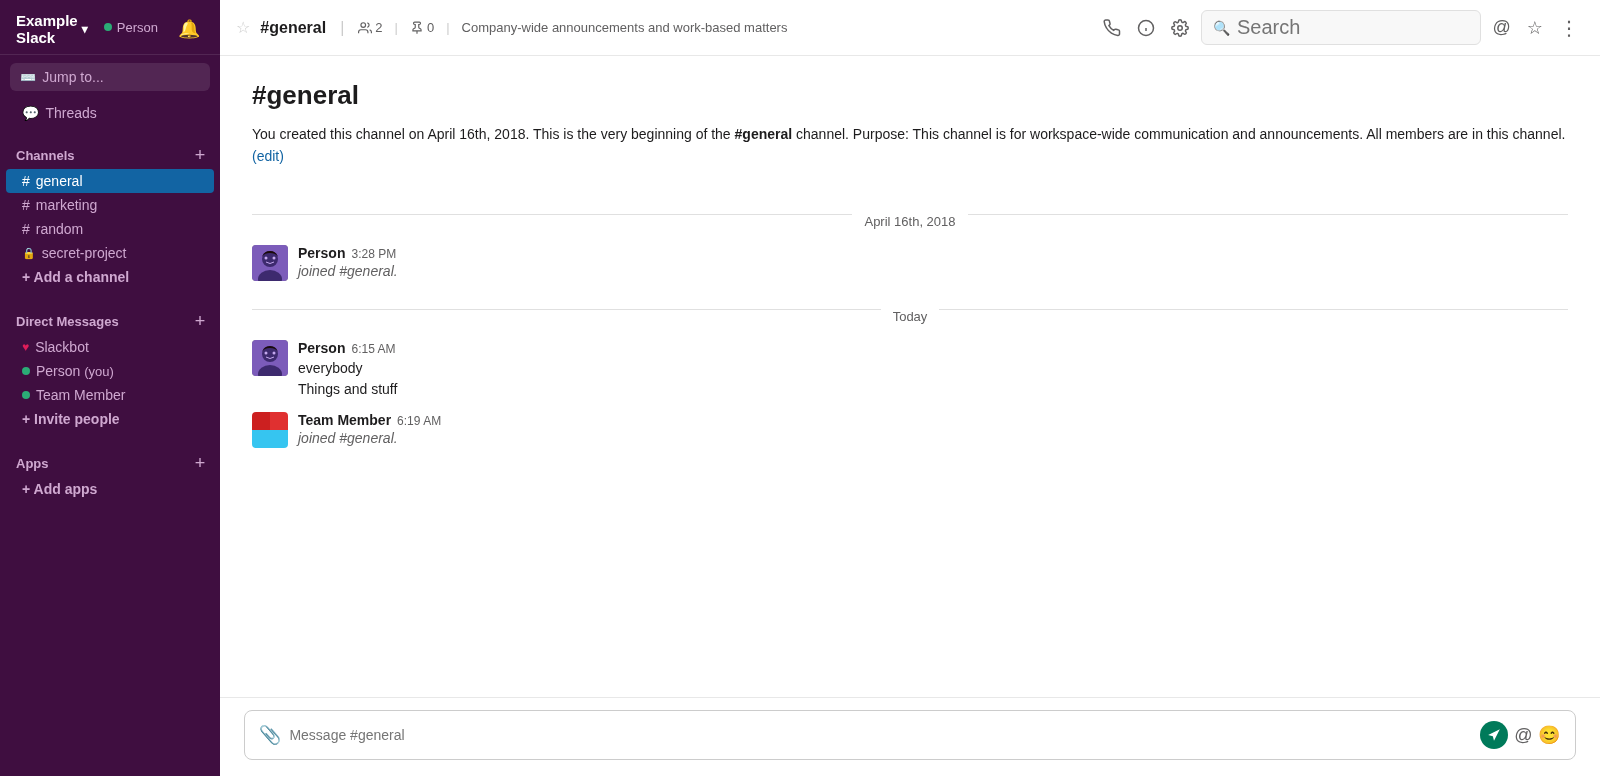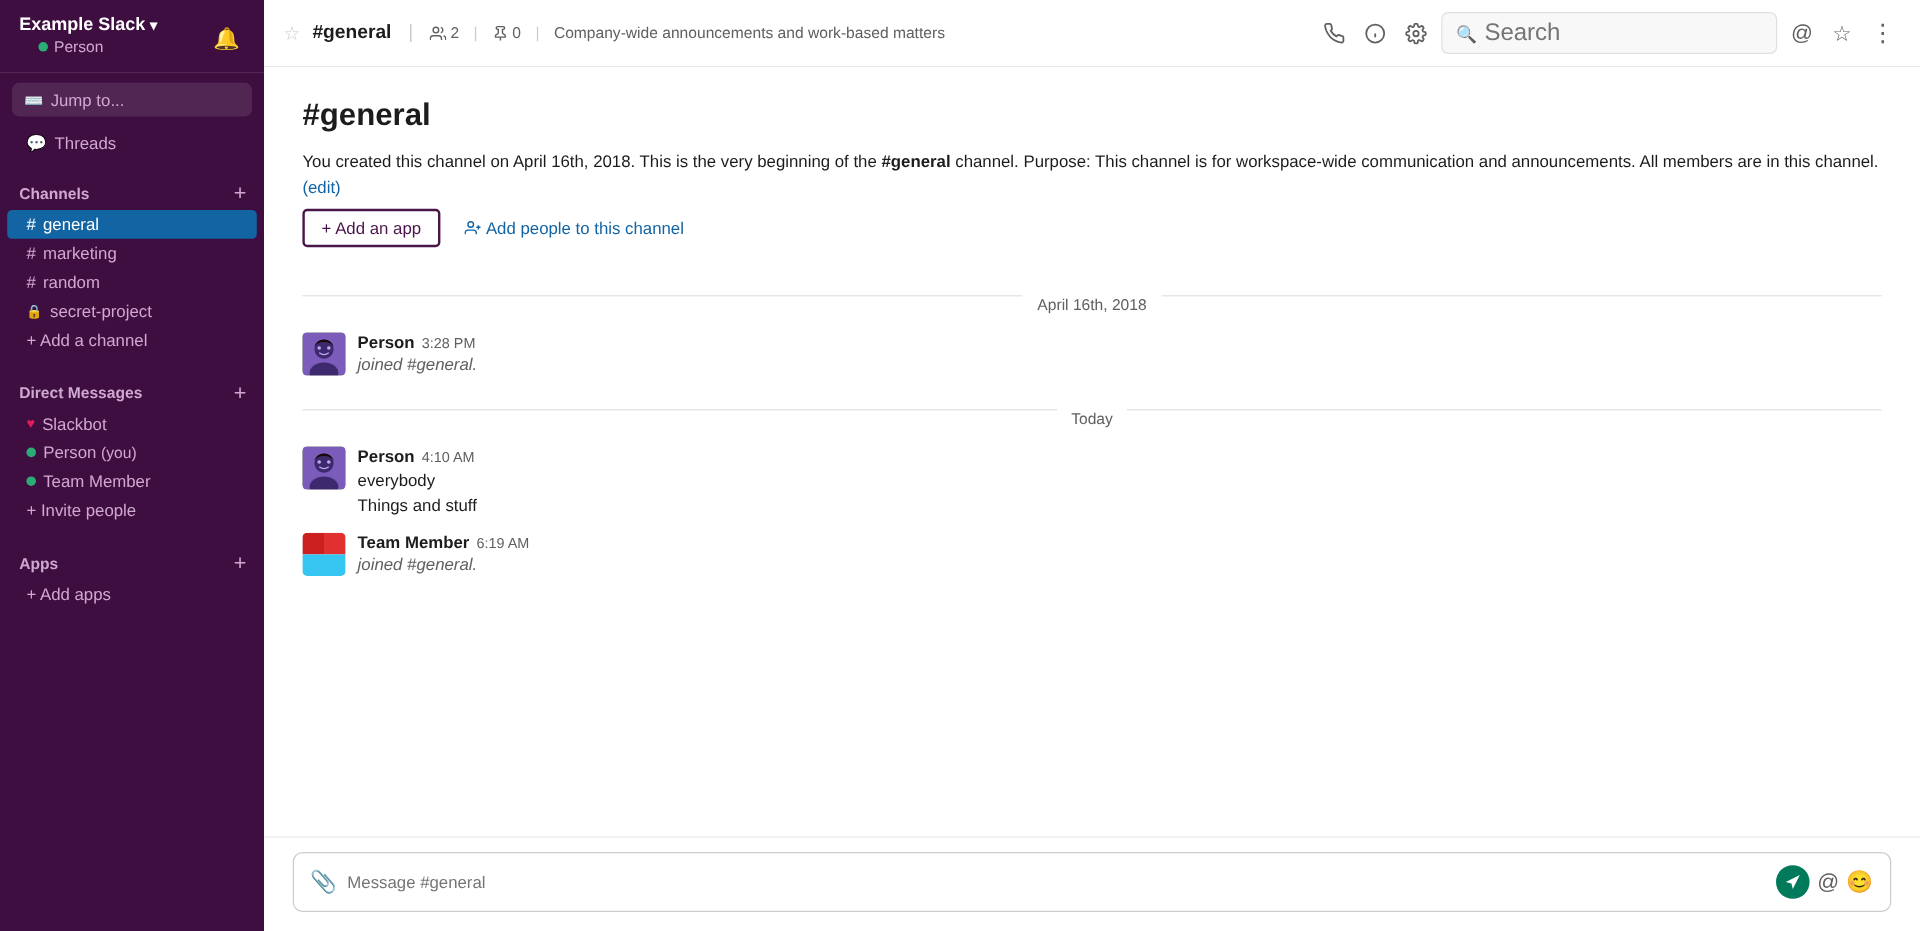--- a/index.html
+++ b/index.html
@@ -111,20 +111,21 @@
     .sidebar-add-link {
       padding: 4px 16px;
       font-size: 14px;
       color: #cfa8d0;
       cursor: pointer;
       display: flex;
       align-items: center;
       gap: 6px;
       margin: 0 6px;
       border-radius: 4px;
+      font-weight: bold;
     }
 
     .dm-item {
       padding: 4px 16px;
       font-size: 14px;
       color: #cfa8d0;
       cursor: pointer;
       display: flex;
       align-items: center;
       gap: 6px;
@@ -362,21 +363,21 @@
       font-size: 14px;
       cursor: pointer;
     }
   </style>
 </head>
 <body>
 
 <div class="sidebar">
 
   <div class="sidebar-header">
-    <div style="display:flex;flex-direction:column;">
+    <div style="display:flex;flex-direction:row;">
       <div class="workspace-name">
         <span>Example Slack</span>
         <span class="chevron">▾</span>
       </div>
       <div class="user-status">
         <span class="status-dot"></span>
         <span>Person</span>
       </div>
     </div>
     <button class="bell-icon topbar-icon-btn">🔔</button>
@@ -511,34 +512,20 @@
     </div>
   </div>
 
   <div class="content">
 
     <div class="channel-welcome">
       <h1>#general</h1>
       <p class="channel-description">
         <span>You created this channel on April 16th, 2018. This is the very beginning of the </span><strong>#general</strong><span> channel. Purpose: This channel is for workspace-wide communication and announcements. All members are in this channel.</span> <a href="#">(edit)</a>
       </p>
-      <div class="channel-actions">
-        <button class="add-app-btn">
-          <span>+ Add an app</span>
-        </button>
-        <button class="add-people-btn">
-          <svg width="14" height="14" viewBox="0 0 24 24" fill="none" stroke="#1264a3" stroke-width="2">
-              <path d="M17 21v-2a4 4 0 0 0-4-4H5a4 4 0 0 0-4 4v2"></path>
-              <circle cx="9" cy="7" r="4"></circle>
-              <line x1="23" y1="11" x2="17" y2="11"></line>
-              <line x1="20" y1="8" x2="20" y2="14"></line>
-            </svg>
-          <span>Add people to this channel</span>
-        </button>
-      </div>
     </div>
 
     <div class="date-divider">
       <span>April 16th, 2018</span>
     </div>
 
     <div class="message-item">
       <div class="avatar">
         <svg viewBox="0 0 36 36" xmlns="http://www.w3.org/2000/svg">
           <rect width="36" height="36" fill="#7c5cba"></rect>
@@ -573,21 +560,21 @@
           <ellipse cx="18" cy="34" rx="12" ry="9" fill="#3d2a6e"></ellipse>
           <circle cx="14" cy="13" r="1.5" fill="#c4a8ee"></circle>
           <circle cx="22" cy="13" r="1.5" fill="#c4a8ee"></circle>
           <path d="M14 17 Q18 20 22 17" stroke="#c4a8ee" stroke-width="1" fill="none"></path>
           <path d="M10 12 Q12 6 18 6 Q24 6 26 12 Q24 8 18 8 Q12 8 10 12Z" fill="#1a0a0a"></path>
         </svg>
       </div>
       <div class="msg-body">
         <div class="msg-header">
           <span class="msg-author">Person</span>
-          <span class="msg-time">4:10 AM</span>
+          <span class="msg-time">6:15 AM</span>
         </div>
         <div class="msg-text">everybody</div>
         <div class="msg-text">Things and stuff</div>
       </div>
     </div>
 
     <div class="message-item">
       <div class="avatar-team">
         <div style="display:flex;height:50%;">
           <div style="flex:1;background:#cc2020;"></div>

